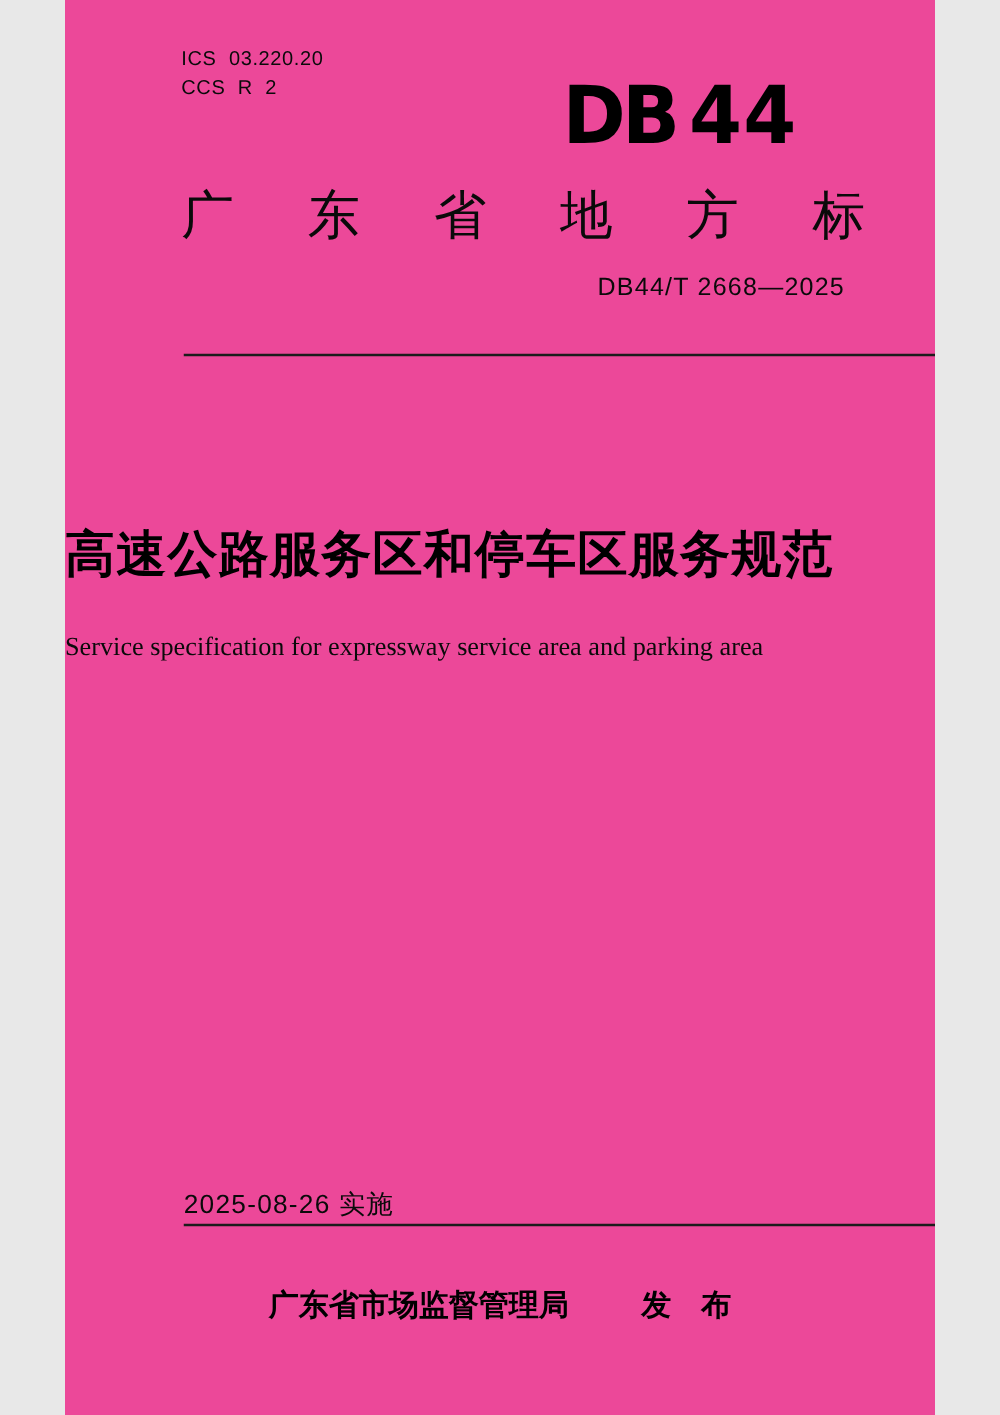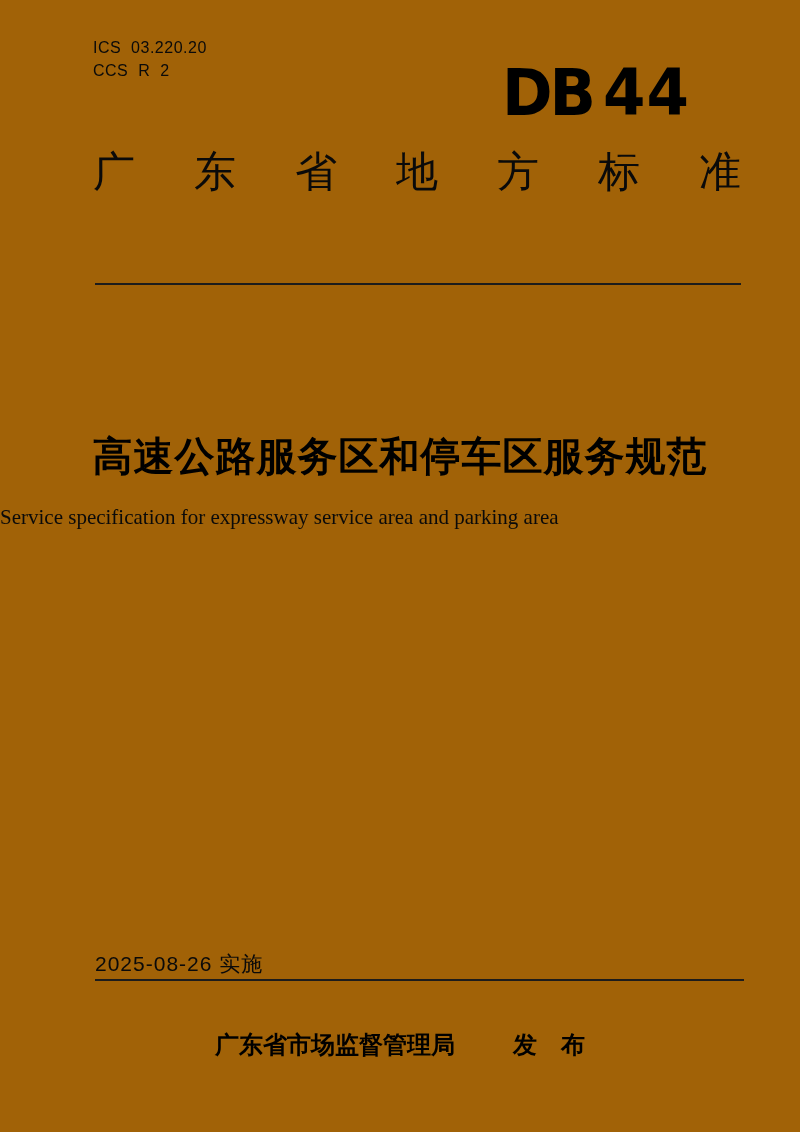--- a/index.html
+++ b/index.html
@@ -1,24 +1,24 @@
 <!DOCTYPE html>
 <html><head>
 <meta charset="utf-8">
 <style>
   * { margin: 0; padding: 0; box-sizing: border-box; }
   html, body { background: #e8e8e8; }
   body { font-family: "Liberation Sans", sans-serif; color: #000; }
 
   .page {
     position: relative;
-    width: 800px;
+    width: 696px;
     height: 1132px;
     margin: 0 auto;
-    background: #a16207;
+    background: #ec4899;
     overflow: hidden;
   }
 
   .ics-block {
     position: absolute;
     top: 36px;
     left: 93px;
     font-size: 16px;
     line-height: 23px;
     letter-spacing: 0.5px;
@@ -69,24 +69,24 @@
     position: absolute;
     left: 95px;
     height: 2px;
     background: #1c1c1c;
   }
   .rule-top { top: 283px; width: 646px; }
   .rule-bottom { top: 979px; width: 649px; }
 
   .doc-title {
     position: absolute;
-    top: 432px;
+    top: 420px;
     left: 0;
     width: 100%;
-    text-align: center;
+    text-align: left;
     font-size: 40px;
     line-height: 48px;
     font-weight: 700;
     letter-spacing: 1px;
     color: #000;
   }
 
   .doc-subtitle {
     position: absolute;
     top: 504px;
@@ -144,20 +144,21 @@
   <div class="category-row">
     <span>广</span>
     <span>东</span>
     <span>省</span>
     <span>地</span>
     <span>方</span>
     <span>标</span>
     <span>准</span>
   </div>
 
+  <div class="std-number">DB44/T 2668—2025</div>
 
   <div class="rule rule-top"></div>
 
   <h1 class="doc-title">高速公路服务区和停车区服务规范</h1>
 
   <div class="doc-subtitle">Service specification for expressway service area and parking area</div>
 
   <div class="dates-row">
     <span>2025-08-26 实施</span>
   </div>

